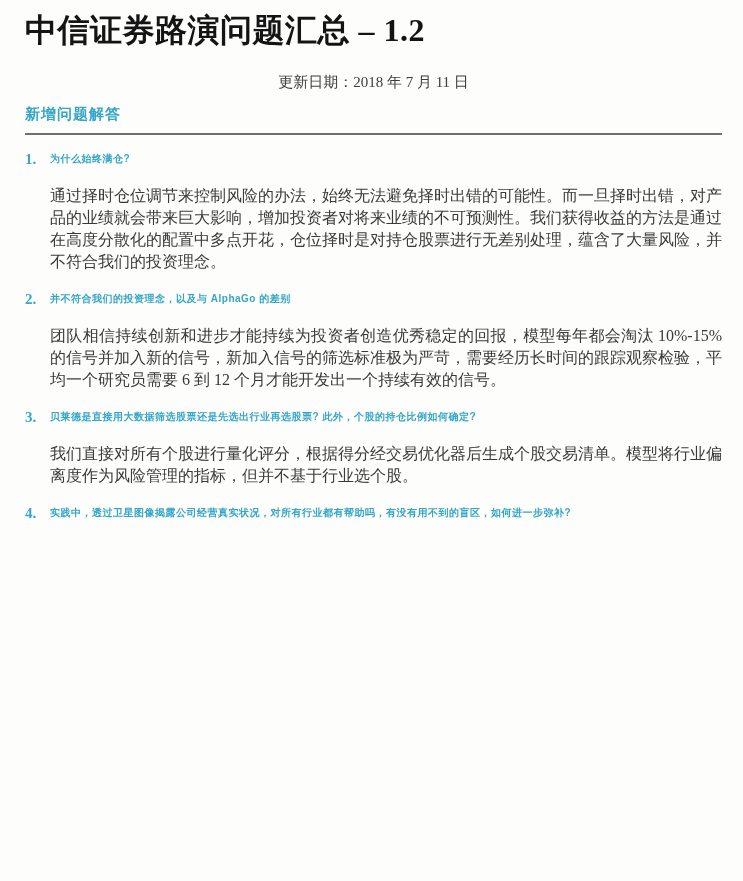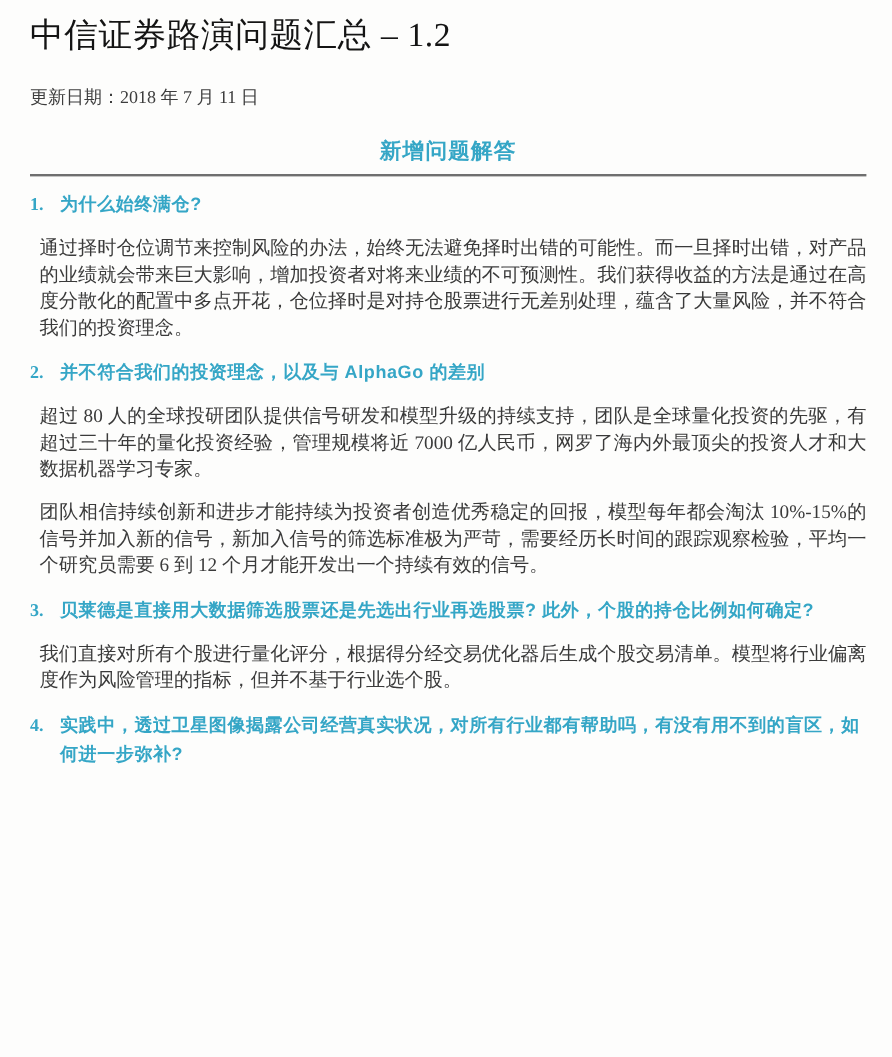--- a/index.html
+++ b/index.html
@@ -15,42 +15,42 @@
     background:var(--page-bg);
     font-family:"Liberation Serif","DejaVu Serif",serif;
     color:var(--body-text);
   }
   .page{
     width:743px;height:881px;
     padding:10px 21px 0 25px;
     overflow:hidden;
   }
   .doc-title{
-    font-size:28px;
+    font-size:32px;
     line-height:40px;
-    font-weight:normal;
+    font-weight:bold;
     color:var(--title-text);
     letter-spacing:0.5px;
     margin-bottom:22px;
   }
   .date-line{
     font-size:15px;
     line-height:20px;
     color:#3d3d3d;
-    margin-bottom:24px;
+    margin-bottom:12px;
+    text-align:center;
   }
   .section-heading{
     font-family:"Liberation Sans","DejaVu Sans",sans-serif;
-    font-size:18px;
+    font-size:15px;
     line-height:20px;
     font-weight:bold;
     color:var(--accent);
     letter-spacing:1px;
     margin-bottom:9px;
-    text-align:center;
   }
   .divider{
     border:none;
     border-top:2px solid var(--divider);
     margin:0 0 10px 0;
     width:100%;
   }
   .q-block{margin:0;}
   .q-head{
     display:flex;
@@ -59,27 +59,27 @@
   .q-num{
     flex:0 0 25px;
     font-size:15px;
     line-height:24px;
     font-weight:bold;
     color:var(--accent);
   }
   .q-title{
     flex:1;
     font-family:"Liberation Sans","DejaVu Sans",sans-serif;
-    font-size:15px;
+    font-size:10px;
     line-height:24px;
     font-weight:bold;
     color:var(--accent);
     letter-spacing:0.5px;
   }
-  .answer{margin-left:8px;}
+  .answer{margin-left:25px;}
   .answer p{
     font-size:16px;
     line-height:22px;
     text-align:justify;
     margin:0 0 14px 0;
     color:var(--body-text);
   }
 </style>
 </head>
 <body>
@@ -104,21 +104,20 @@
         <div class="answer">
           <p>通过择时仓位调节来控制风险的办法，始终无法避免择时出错的可能性。而一旦择时出错，对产品的业绩就会带来巨大影响，增加投资者对将来业绩的不可预测性。我们获得收益的方法是通过在高度分散化的配置中多点开花，仓位择时是对持仓股票进行无差别处理，蕴含了大量风险，并不符合我们的投资理念。</p>
         </div>
       </div>
       <div class="q-block">
         <div class="q-head">
           <span class="q-num">2.</span>
           <span class="q-title">并不符合我们的投资理念，以及与 AlphaGo 的差别</span>
         </div>
         <div class="answer">
-          <p>超过 80 人的全球投研团队提供信号研发和模型升级的持续支持，团队是全球量化投资的先驱，有超过三十年的量化投资经验，管理规模将近 7000 亿人民币，网罗了海内外最顶尖的投资人才和大数据机器学习专家。</p>
           <p>团队相信持续创新和进步才能持续为投资者创造优秀稳定的回报，模型每年都会淘汰 10%-15%的信号并加入新的信号，新加入信号的筛选标准极为严苛，需要经历长时间的跟踪观察检验，平均一个研究员需要 6 到 12 个月才能开发出一个持续有效的信号。</p>
         </div>
       </div>
       <div class="q-block">
         <div class="q-head">
           <span class="q-num">3.</span>
           <span class="q-title">贝莱德是直接用大数据筛选股票还是先选出行业再选股票? 此外，个股的持仓比例如何确定?</span>
         </div>
         <div class="answer">
           <p>我们直接对所有个股进行量化评分，根据得分经交易优化器后生成个股交易清单。模型将行业偏离度作为风险管理的指标，但并不基于行业选个股。</p>

